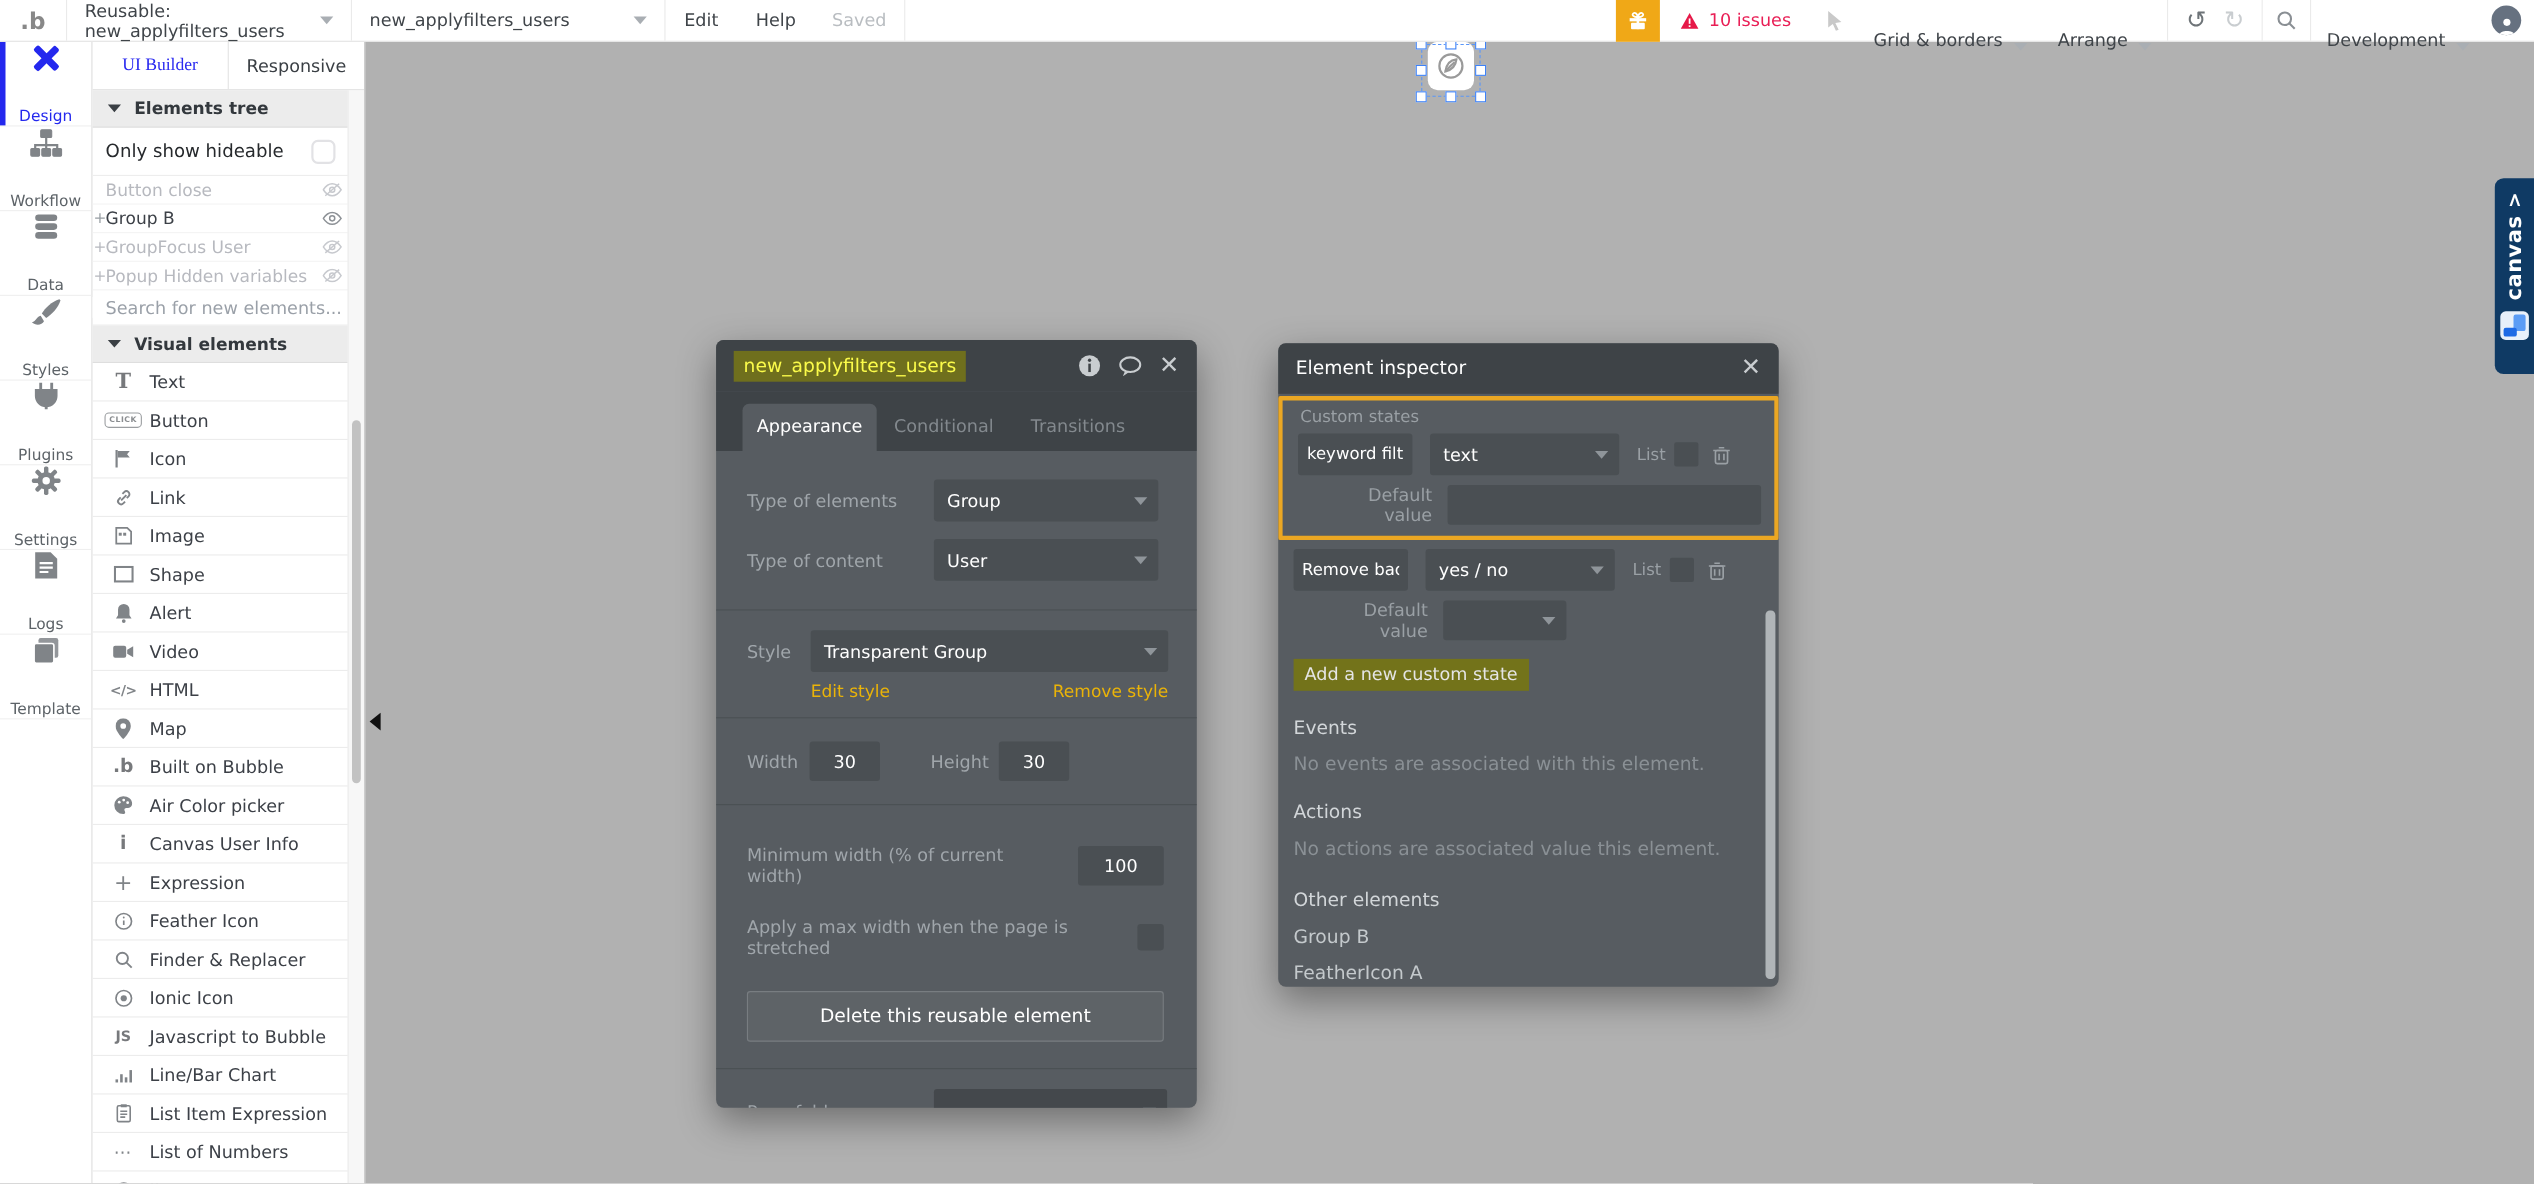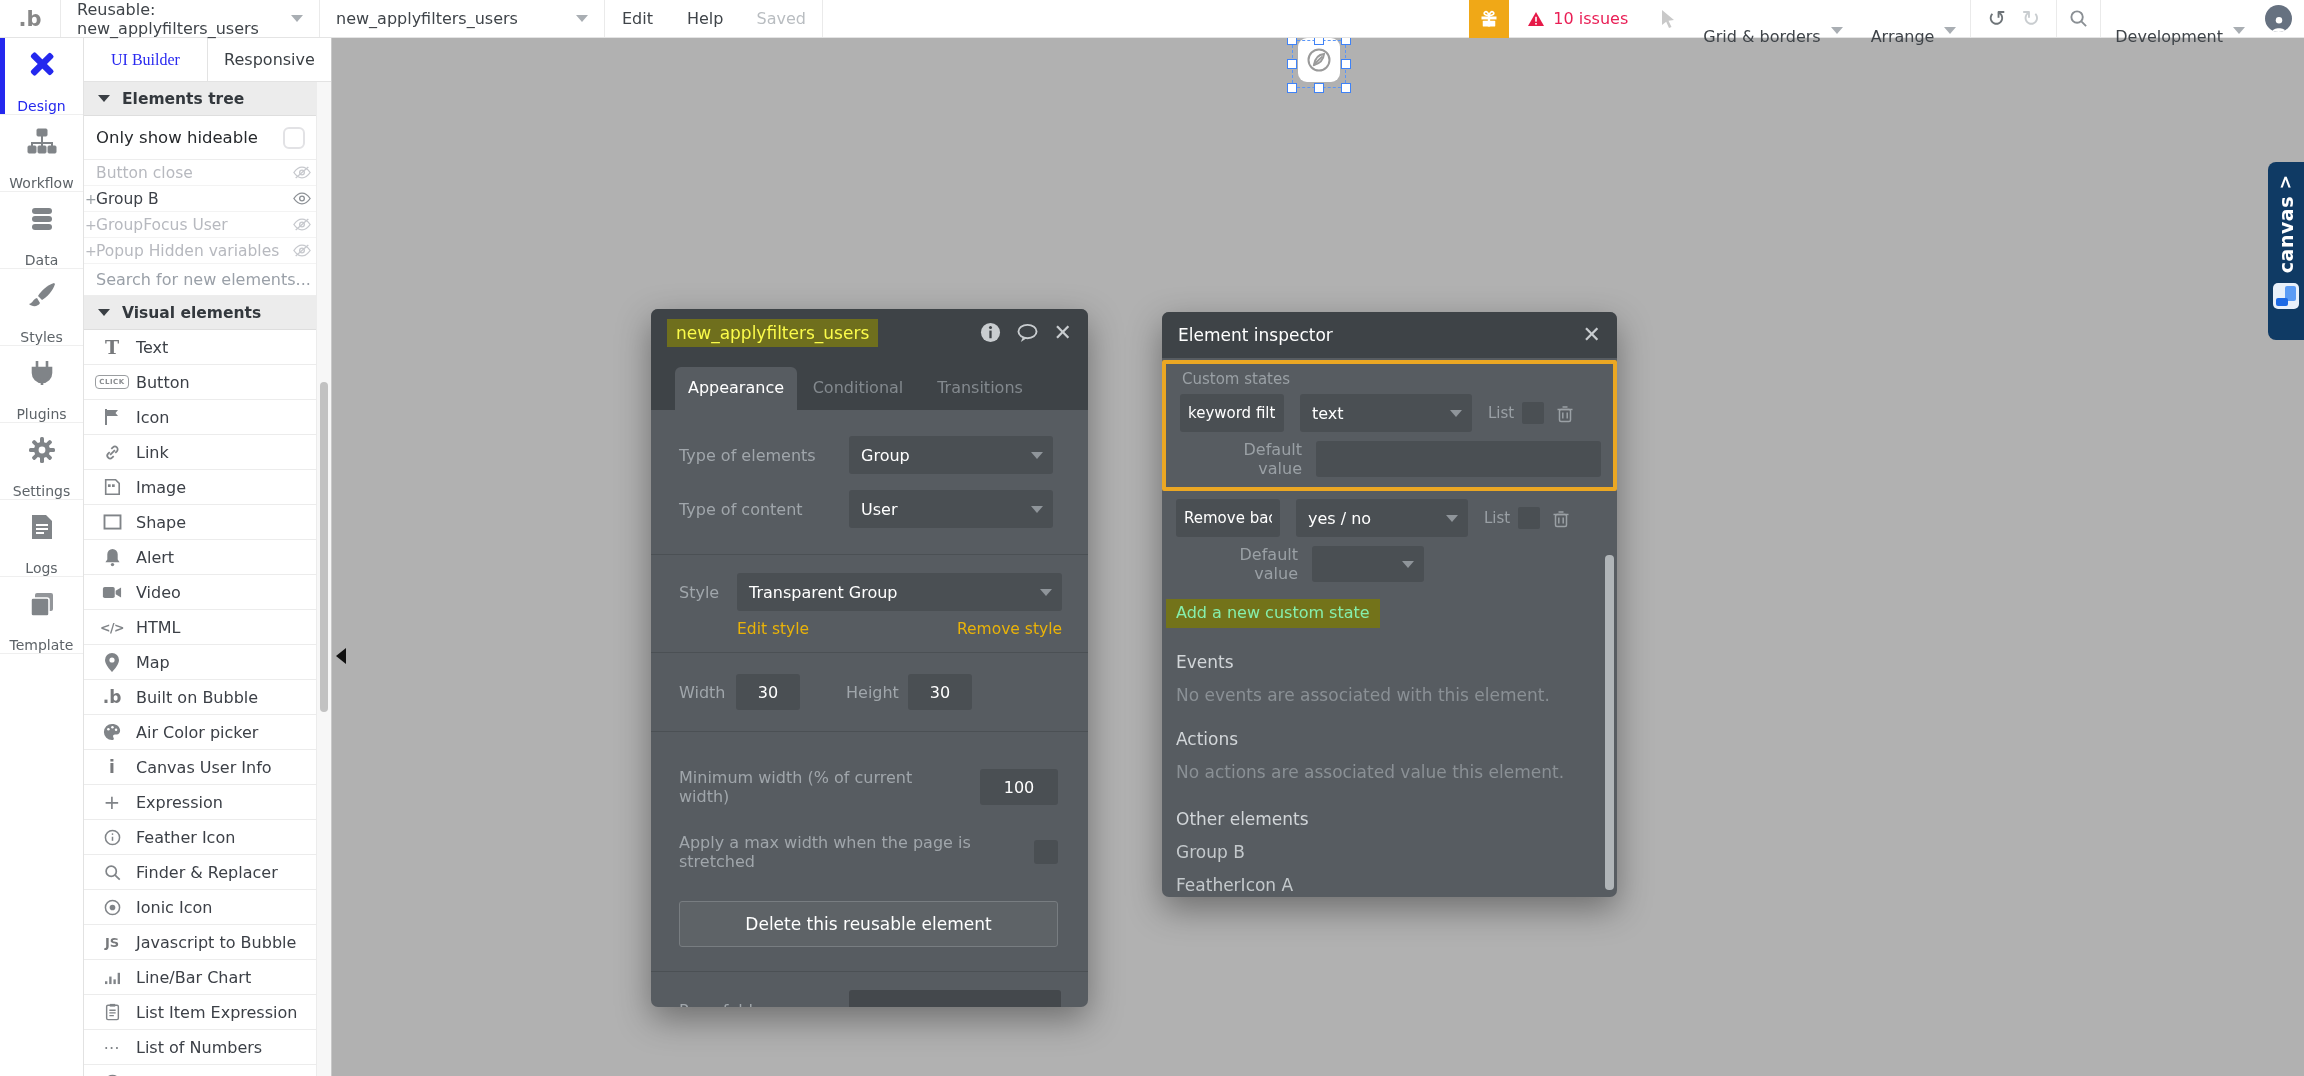--- a/index.html
+++ b/index.html
@@ -16,32 +16,32 @@
   .tb-dd .lbl { font-size:16px; color:#3f4449; }
   .caret { width:0; height:0; border-left:6px solid transparent; border-right:6px solid transparent;
            border-top:7px solid #a9aeb3; margin-left:14px; }
   .dd1 { width:258px; } .dd2 { width:284px; }
   .tb-menu { padding:0 17px; color:#3f4449; cursor:pointer; }
   .tb-saved { padding:0 16px; color:#b9bdc1; }
   .tb-spacer { flex:1; }
   .tb-gift { width:40px; height:38px; background:#f0a817; display:flex; align-items:center; justify-content:center; cursor:pointer; }
   .tb-issues { display:flex; align-items:center; gap:8px; margin:0 20px 0 18px; color:#e91e55; cursor:pointer; }
   .tb-icon { display:flex; align-items:center; justify-content:center; padding:0 12px; cursor:pointer; }
-  .tb-txtbtn { display:flex; align-items:flex-start; padding:0 14px; cursor:pointer;margin-top:36px; }
+  .tb-txtbtn { display:flex; align-items:flex-end; padding:0 14px; cursor:pointer;margin-top:36px; }
   .tb-txtbtn .caret { margin-left:10px; }
   .undo { font-size:22px; color:#6e7control4; color:#6e7478; padding:0 8px 0 16px; cursor:pointer; }
   .redo { font-size:22px; color:#c9cdd0; padding:0 16px 0 8px; cursor:pointer; }
   .avatar { width:27px; height:27px; border-radius:50%; background:#667180; margin:0 12px 0 6px;
             display:flex; align-items:flex-end; justify-content:center; overflow:hidden; cursor:pointer; }
 
   
   .sidenav { position:absolute; left:0; top:38px; width:84px; bottom:0; background:#fff;
              border-right:1px solid #e2e2e2; z-index:40; }
   .sn-item { height:77px; border-bottom:1px solid #efefef; display:flex; flex-direction:column;
-             align-items:center; justify-content:flex-end; gap:19px; position:relative; cursor:pointer; }
+             align-items:center; justify-content:space-between; gap:19px; position:relative; cursor:pointer; }
   .sn-item .sn-lbl { font-size:14px; color:#5d6368; }
   .sn-item.active { }
   .sn-item.active::before { content:""; position:absolute; left:0; top:0; bottom:0; width:5px; background:#2428ee; }
   .sn-item.active .sn-lbl { color:#2428ee; }
 
   
   .epanel { position:absolute; left:84px; top:38px; width:248px; bottom:0; background:#fff; z-index:40;
             border-right:1px solid #c9c9c9; overflow:hidden; }
   .ep-tabs { height:44px; display:flex; border-bottom:1px solid #e3e3e3; }
   .ep-tab { flex:1; display:flex; align-items:center; justify-content:center; font-size:16px; color:#3a3f44; cursor:pointer; }
@@ -113,22 +113,22 @@
   .ins-row { display:flex; align-items:center; padding:0 12px 0 14px; }
   .ins-name { width:104px; height:38px; padding:0 8px; text-align:left; font-size:15px; flex:none; }
   .ins-sel { width:172px; margin-left:16px; flex:none; }
   .ins-list-lbl { color:#9aa0a5; font-size:15px; margin-left:16px; }
   .ins-cb { width:22px; height:22px; background:#4a4f53; border-radius:2px; margin-left:8px; cursor:pointer; }
   .ins-trash { margin-left:12px; cursor:pointer; display:flex; }
   .def-row { display:flex; align-items:center; margin-top:8px; padding:0 12px 0 14px; }
   .def-lbl { width:96px; margin-left:26px; text-align:right; color:#9aa0a5; font-size:16px; flex:none; }
   .def-inp { flex:1; margin-left:14px; height:36px; }
   .def-sel { width:112px; margin-left:14px; height:36px; }
-  .add-state { display:inline-block; margin:16px 0 0 4px; padding:4px 10px 6px; font-size:16px; cursor:pointer;
-               background:#73731a; color:#86efac; }
+  .add-state { display:inline-block; margin:16px 0 0 14px; padding:4px 10px 6px; font-size:16px; cursor:pointer;
+               background:#73731a; color:#e5e5e5; }
   .iw-h { color:#d2d6d9; font-size:17px; margin:24px 14px 0; }
   .iw-dim { color:#8a9095; font-size:17px; margin:13px 14px 0; }
   .iw-item { color:#c4c9cc; font-size:17px; margin:13px 14px 0; cursor:pointer; }
   .iw-scroll { position:absolute; right:3px; width:9px; border-radius:4px; background:#b0b5b8; }
 
   
   .canvas-el { position:absolute; left:1298px; top:38px; width:42px; height:44px; background:#fff;
                border-radius:9px; display:flex; align-items:center; justify-content:center; z-index:10; }
   .sel-rect { position:absolute; left:1292px; top:40px; width:54px; height:48px;
               border:1px dashed #5a96f8; z-index:11; pointer-events:none; }

